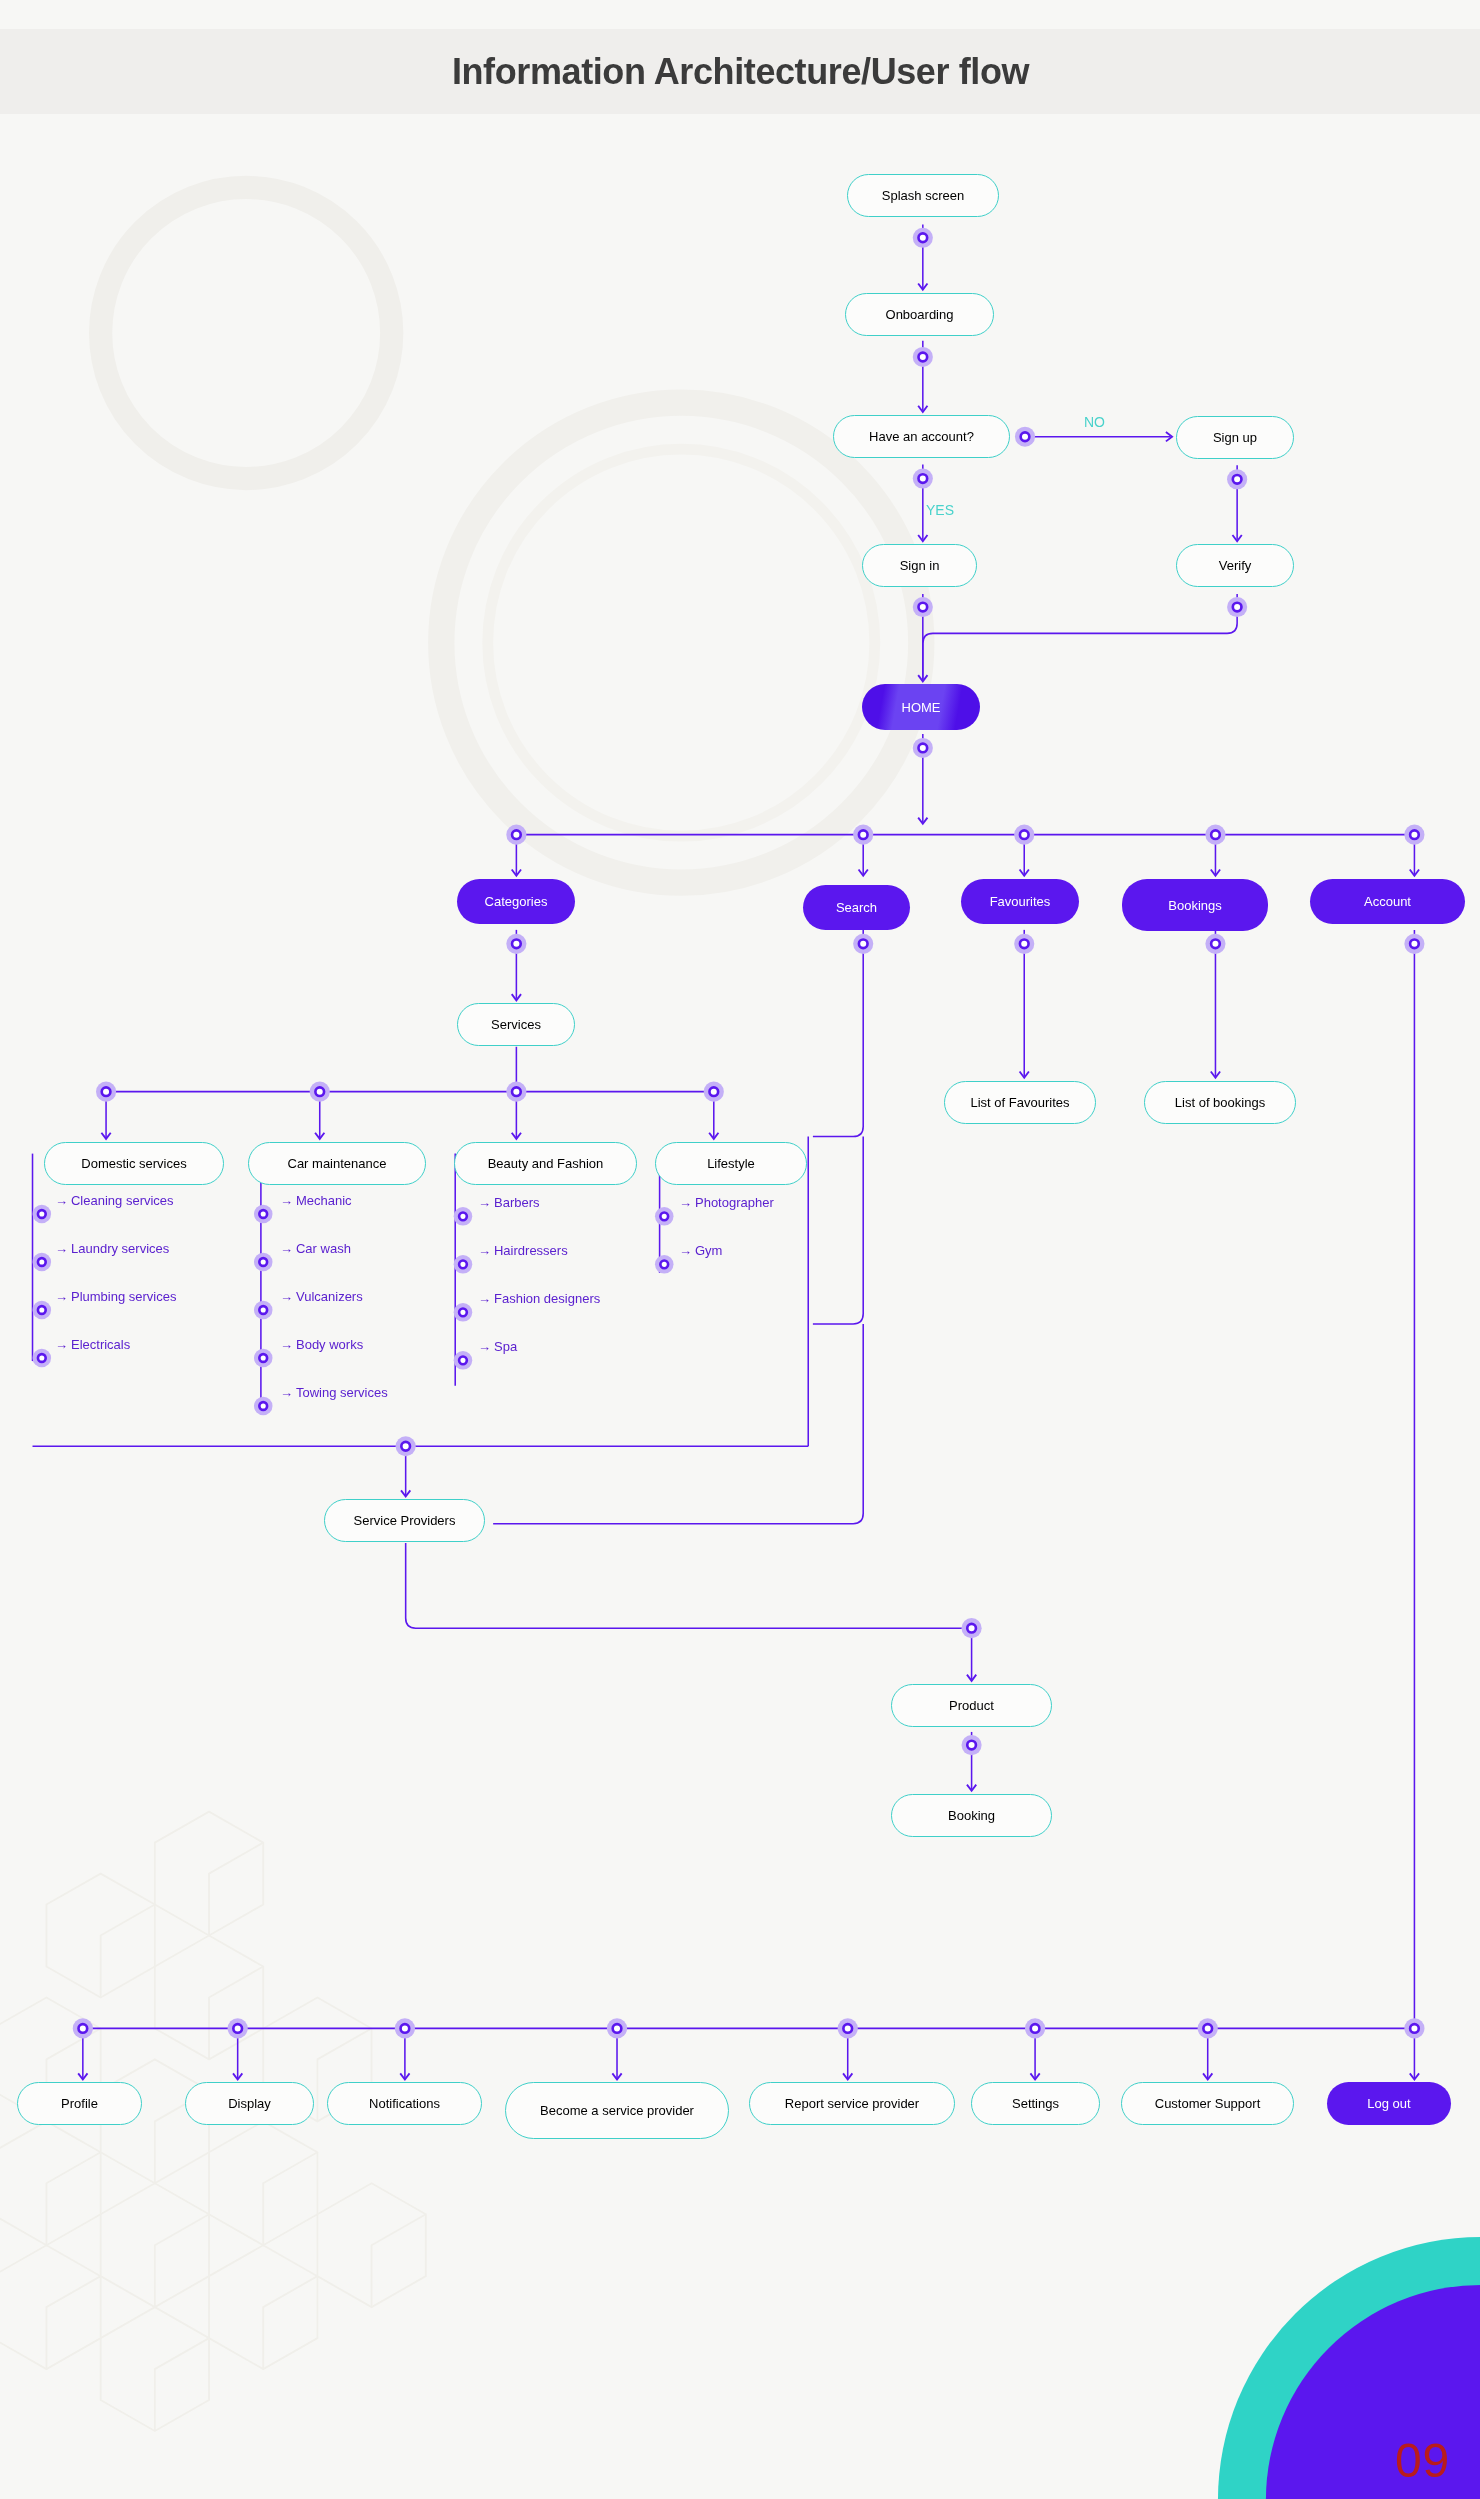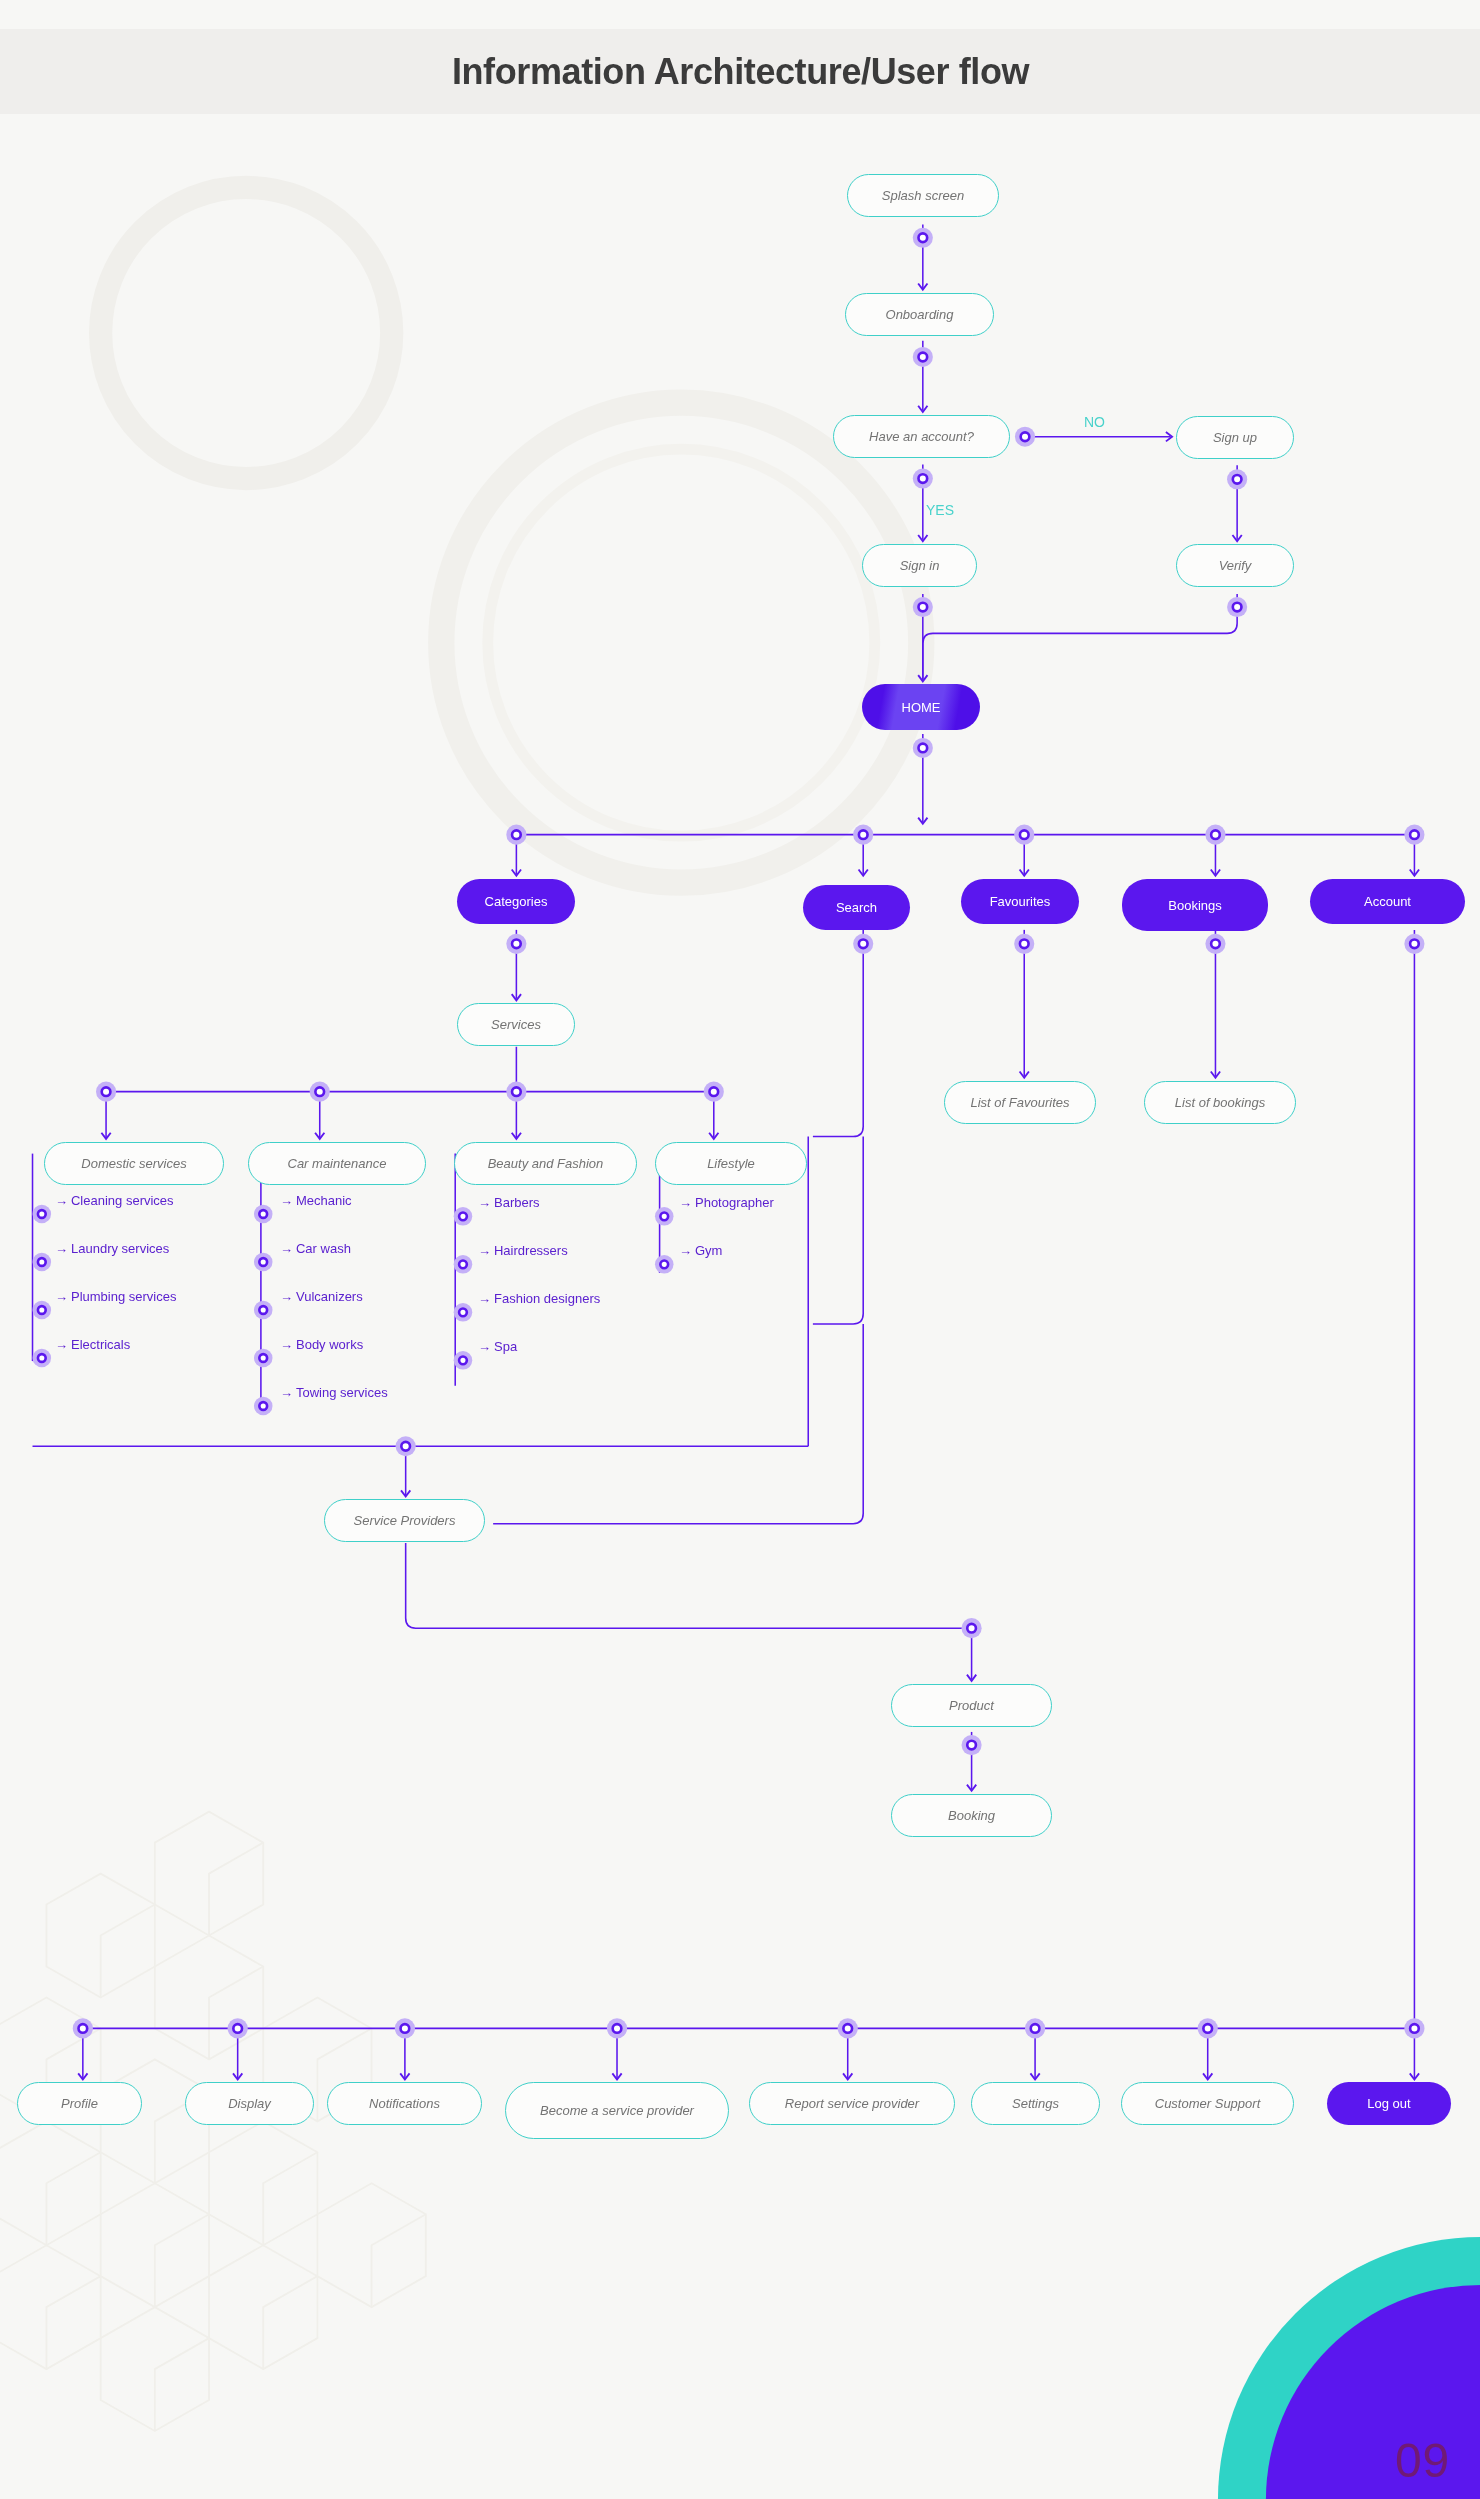--- a/index.html
+++ b/index.html
@@ -25,22 +25,21 @@
   .node{
     position:absolute;box-sizing:border-box;
     display:flex;align-items:center;justify-content:center;
     border-radius:773px;
     font-size:13px;
     white-space:nowrap;
   }
   .node.outline{
     background:#fcfcfb;
     border:1.2px solid #3fd0c9;
-    color:#737373;
-    font-style:italic;
+    color:#000000;
   }
   .node.filled{
     background:#5b17ee;
     color:#ffffff;
     border:none;
     border-radius:25px;
   }
   .node.home{
     background:linear-gradient(100deg,#4e0fe8 0%,#4e0fe8 18%,#6b43f2 30%,#6b43f2 66%,#4e0fe8 80%,#4e0fe8 100%);
     color:#ffffff;border:none;border-radius:26px;font-size:13px;
@@ -52,21 +51,21 @@
   .sub-arrow{
     display:inline-block;margin-left:3.9px;margin-right:3.1px;
     color:#5b21cf;font-size:13px;line-height:1;
   }
   .edge-label{
     position:absolute;font-size:14px;color:#49d2cb;white-space:nowrap;
   }
   .corner-deco{position:absolute;right:0;bottom:0;width:325px;height:263px;overflow:hidden;}
   .page-num{
     position:absolute;right:31px;bottom:12.4px;
-    font-size:48px;color:#701a75;font-weight:normal;
+    font-size:48px;color:#b91c1c;font-weight:normal;
     letter-spacing:0.8px;
   }
 </style>
 </head>
 <body>
 
 <div id="stage">
 
   <svg class="bg-layer" viewBox="0 0 1913 3229" width="1481" height="2500">
 

